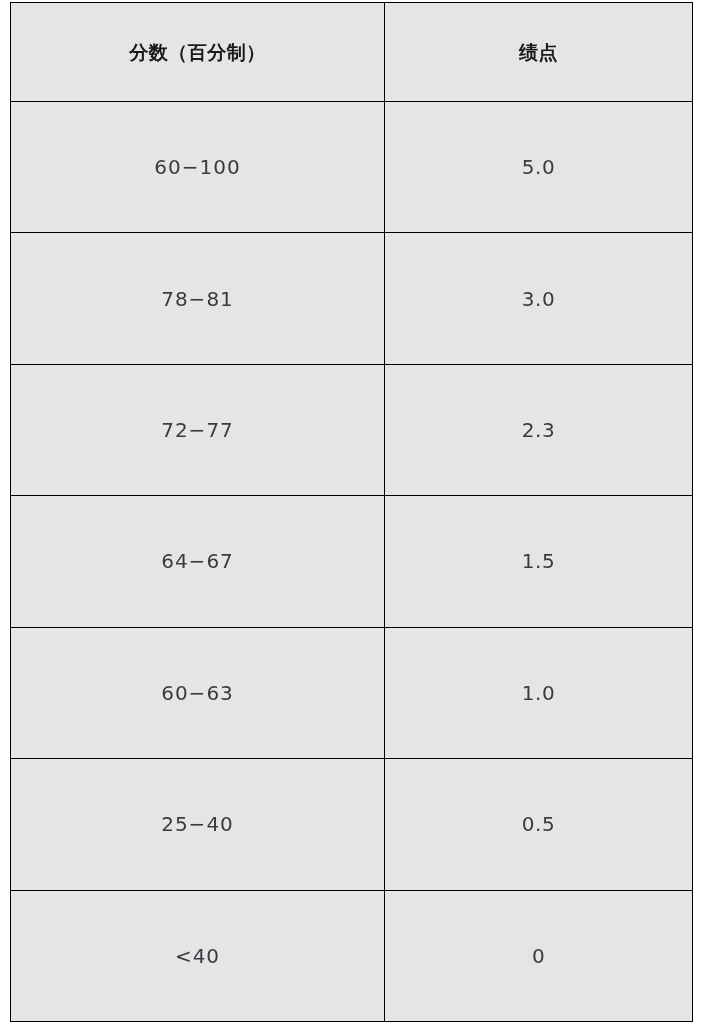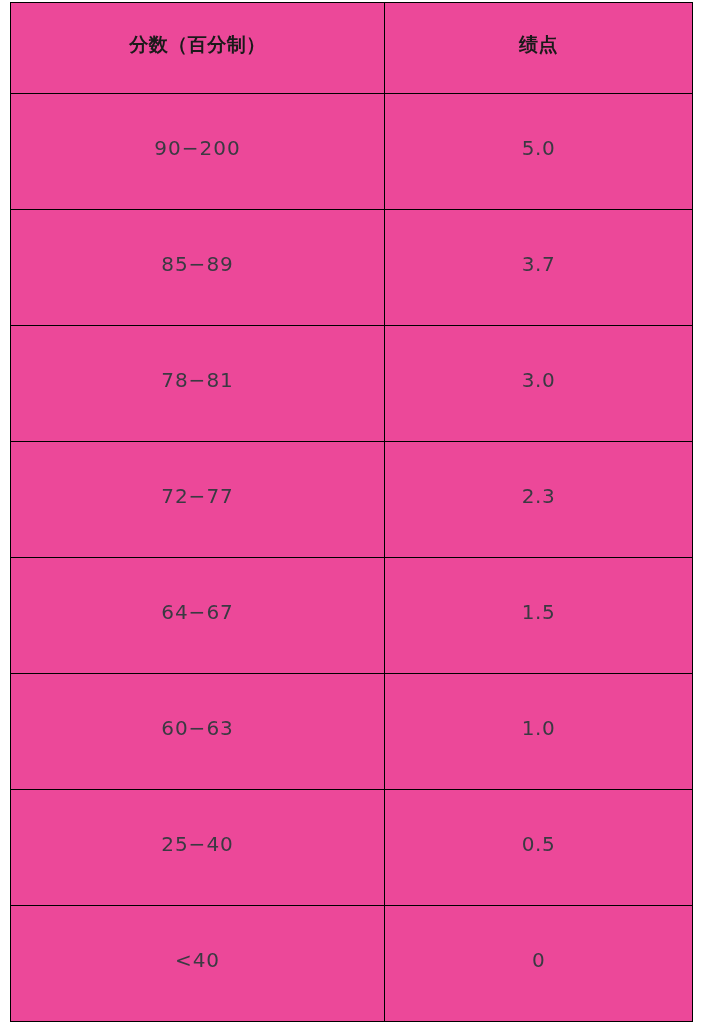--- a/index.html
+++ b/index.html
@@ -30,22 +30,22 @@
   }
 
   table.grade-table col.col-score { width: 374px; }
   table.grade-table col.col-gpa   { width: 308px; }
 
   table.grade-table th,
   table.grade-table td {
     border: 1px solid #000000;
     text-align: center;
     vertical-align: middle;
-    padding: 0;
-    background: #ec4899;
+    padding: 8px;
+    background: #e5e5e5;
     margin-left: 38px;
   }
 
   
   table.grade-table thead th {
     height: 84px;
     font-family: "DejaVu Serif", "Liberation Serif", serif;
     font-weight: bold;
     font-size: 19px;
     color: #1a1a1a;
@@ -78,26 +78,22 @@
       <col class="col-gpa">
     </colgroup>
     <thead>
       <tr>
         <th>分数（百分制）</th>
         <th>绩点</th>
       </tr>
     </thead>
     <tbody id="table-body">
       <tr>
-        <td class="cell-score">90−200</td>
+        <td class="cell-score">60−100</td>
         <td class="cell-gpa">5.0</td>
-      </tr>
-      <tr>
-        <td class="cell-score">85−89</td>
-        <td class="cell-gpa">3.7</td>
       </tr>
       <tr>
         <td class="cell-score">78−81</td>
         <td class="cell-gpa">3.0</td>
       </tr>
       <tr>
         <td class="cell-score">72−77</td>
         <td class="cell-gpa">2.3</td>
       </tr>
       <tr>

